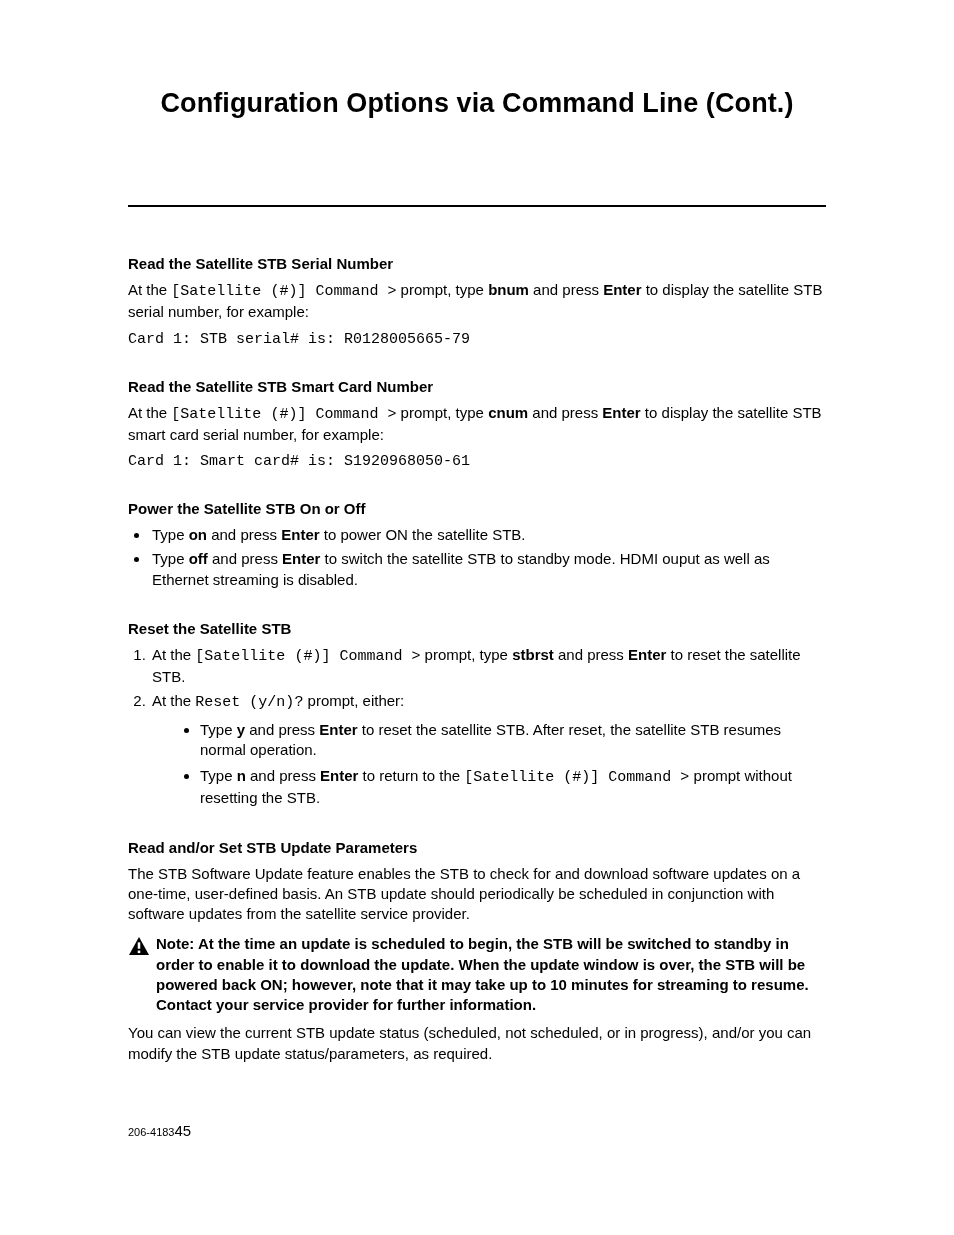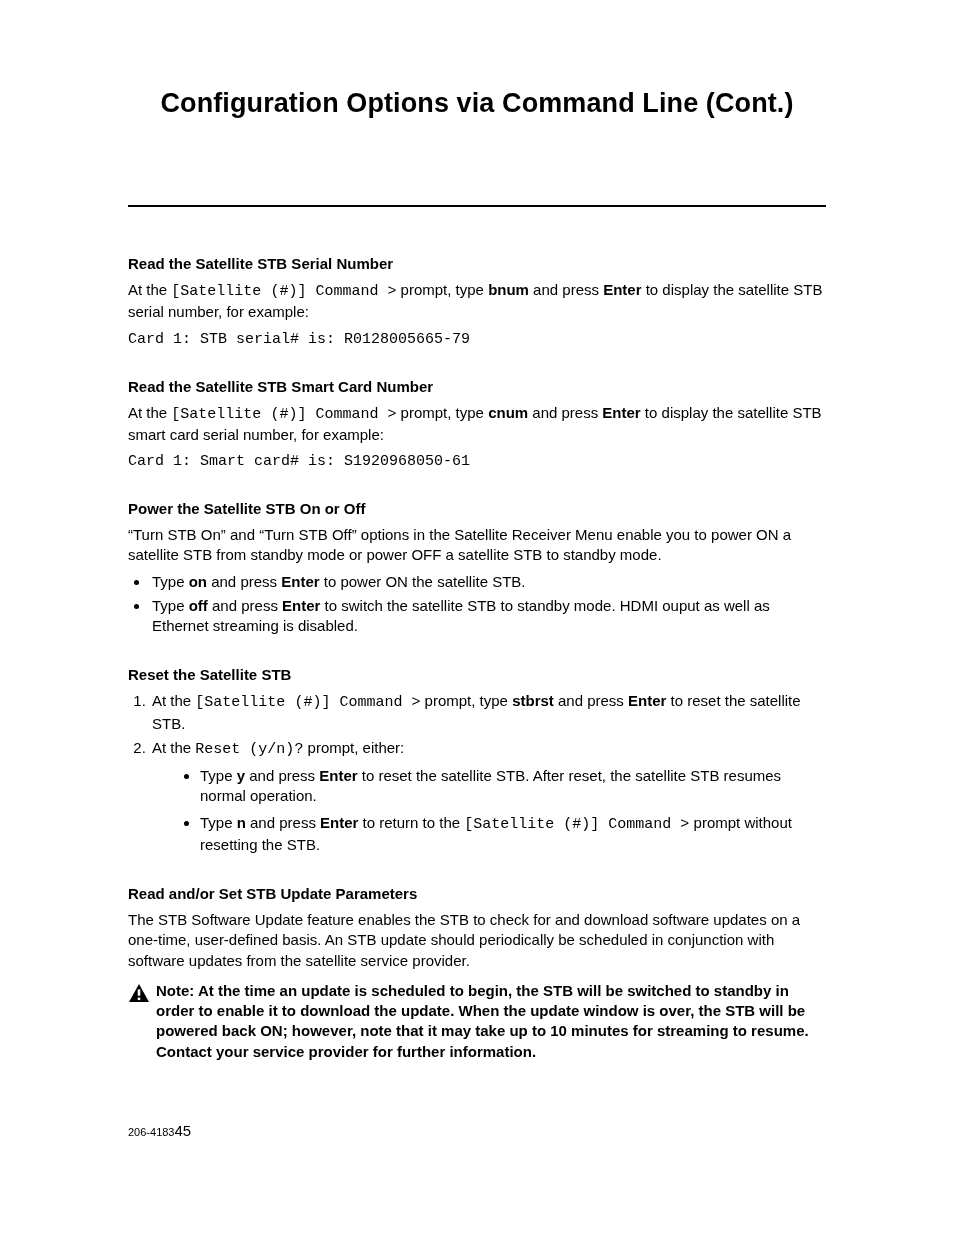--- a/index.html
+++ b/index.html
@@ -112,21 +112,20 @@
   </p>
   <div class="code-line">Card 1: STB serial# is: R0128005665-79</div>
 
   <div class="section-heading">Read the Satellite STB Smart Card Number</div>
   <p class="body">
     <span>At the </span><span class="mono">[Satellite (#)] Command &gt;</span><span> prompt, type </span><b>cnum</b><span> and press </span><b>Enter</b><span> to display the satellite STB smart card serial number, for example:</span>
   </p>
   <div class="code-line">Card 1: Smart card# is: S1920968050-61</div>
 
   <div class="section-heading">Power the Satellite STB On or Off</div>
-  <p class="body">“Turn STB On” and “Turn STB Off” options in the Satellite Receiver Menu enable you to power ON a satellite STB from standby mode or power OFF a satellite STB to standby mode.</p>
   <ul class="bullets">
     <li>
       <span>Type </span><b>on</b><span> and press </span><b>Enter</b><span> to power ON the satellite STB.</span>
     </li>
     <li>
       <span>Type </span><b>off</b><span> and press </span><b>Enter</b><span> to switch the satellite STB to standby mode. HDMI ouput as well as Ethernet streaming is disabled.</span>
     </li>
   </ul>
 
   <div class="section-heading">Reset the Satellite STB</div>
@@ -154,18 +153,19 @@
     <div class="note-icon">
       <svg width="22" height="20" viewBox="0 0 24 22">
         <polygon points="12,1 23,21 1,21" fill="#000"></polygon>
         <rect x="10.6" y="7" width="2.8" height="7" fill="#fff"></rect>
         <rect x="10.6" y="16" width="2.8" height="2.8" fill="#fff"></rect>
       </svg>
     </div>
     <div class="note-text">Note: At the time an update is scheduled to begin, the STB will be switched to standby in order to enable it to download the update. When the update window is over, the STB will be powered back ON; however, note that it may take up to 10 minutes for streaming to resume. Contact your service provider for further information.</div>
   </div>
 
+  <p class="body">You can view the current STB update status (scheduled, not scheduled, or in progress), and/or you can modify the STB update status/parameters, as required.</p>
 
   <div class="footer">
     <span>206-4183</span>
     <span class="page-no">45</span>
   </div>
 </div>
 
 </body></html>

